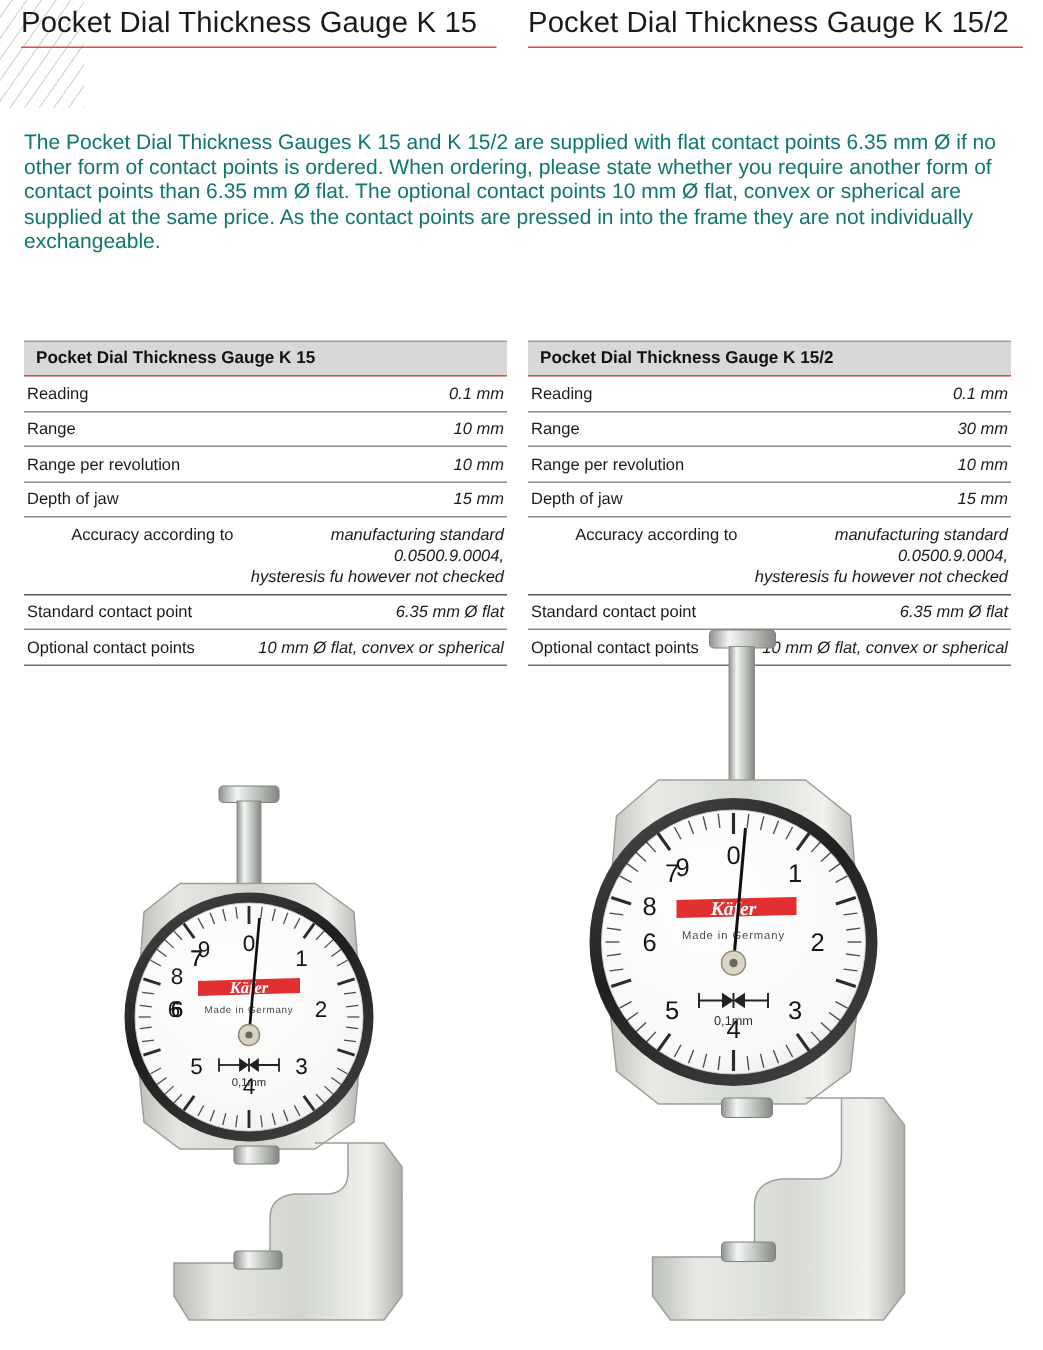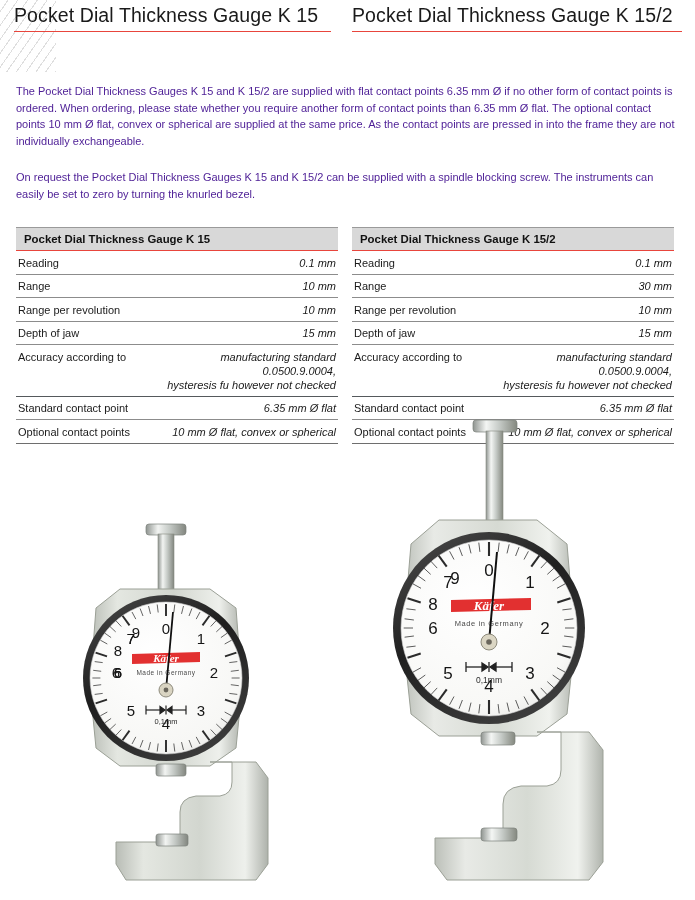--- a/index.html
+++ b/index.html
@@ -32,21 +32,21 @@
     color: #1a1a1a;
     padding-bottom: 4px;
     border-bottom: 1.6px solid #e8453c;
   }
   .heading.left  { left: 14px;  width: 317px; }
   .heading.right { left: 352px; width: 330px; }
 
   
   .para {
     position: absolute; left: 16px; width: 666px;
-    font-size: 11px; line-height: 16.6px; color: #4c1d95;
+    font-size: 14px; line-height: 16.6px; color: #0f766e;
   }
   .para.p1 { top: 72px; }
   .para.p2 { top: 158px; }
 
   
   .spec-table {
     position: absolute; top: 227px; width: 322px;
     border-collapse: collapse;
     font-size: 11px;
   }
@@ -61,21 +61,21 @@
     font-size: 11.4px; font-weight: 700;
     padding: 5px 6px 5px 8px;
     color: #111;
   }
   .spec-table tbody td {
     border-bottom: 1px solid #8c8c8c;
     padding: 4.5px 2px 4px 2px;
     vertical-align: top;
     line-height: 14px;
   }
-  .spec-table tbody tr.thick td { border-bottom: 1.9px solid #55595c; }
+  .spec-table tbody tr.thick td { border-bottom: 1.9px solid #55595c; text-align: right; }
   .spec-table tbody tr.last td  { border-bottom: 1.3px solid #6e6e6e; }
   td.k { width: 44%; text-align: left; white-space: nowrap; margin-top: 25px; }
   td.v { width: 56%; text-align: right; font-style: italic; }
   td.v .l2 { display: block; }
 
   
   .photos { position: absolute; left: 0; top: 412px; width: 695px; height: 488px; }
 
   .gauge { position: absolute; }
   .gauge.g1 { left: 60px;  top: 100px; width: 225px; height: 390px; }
@@ -95,21 +95,20 @@
 <div class="page">
 
   <div class="corner-hatch"></div>
 
   <div class="headings">
     <div class="heading left">Pocket Dial Thickness Gauge K 15</div>
     <div class="heading right">Pocket Dial Thickness Gauge K 15/2</div>
   </div>
 
   <p class="para p1">The Pocket Dial Thickness Gauges K 15 and K 15/2 are supplied with flat contact points 6.35 mm Ø if no other form of contact points is ordered. When ordering, please state whether you require another form of contact points than 6.35 mm Ø flat. The optional contact points 10 mm Ø flat, convex or spherical are supplied at the same price. As the contact points are pressed in into the frame they are not individually exchangeable.</p>
-  <p class="para p2">On request the Pocket Dial Thickness Gauges K 15 and K 15/2 can be supplied with a spindle blocking screw. The instruments can easily be set to zero by turning the knurled bezel.</p>
 
   <table class="spec-table left">
     <thead>
       <tr>
         <th colspan="2">Pocket Dial Thickness Gauge K 15</th>
       </tr>
     </thead>
     <tbody>
       <tr>
         <td class="k">Reading</td>

